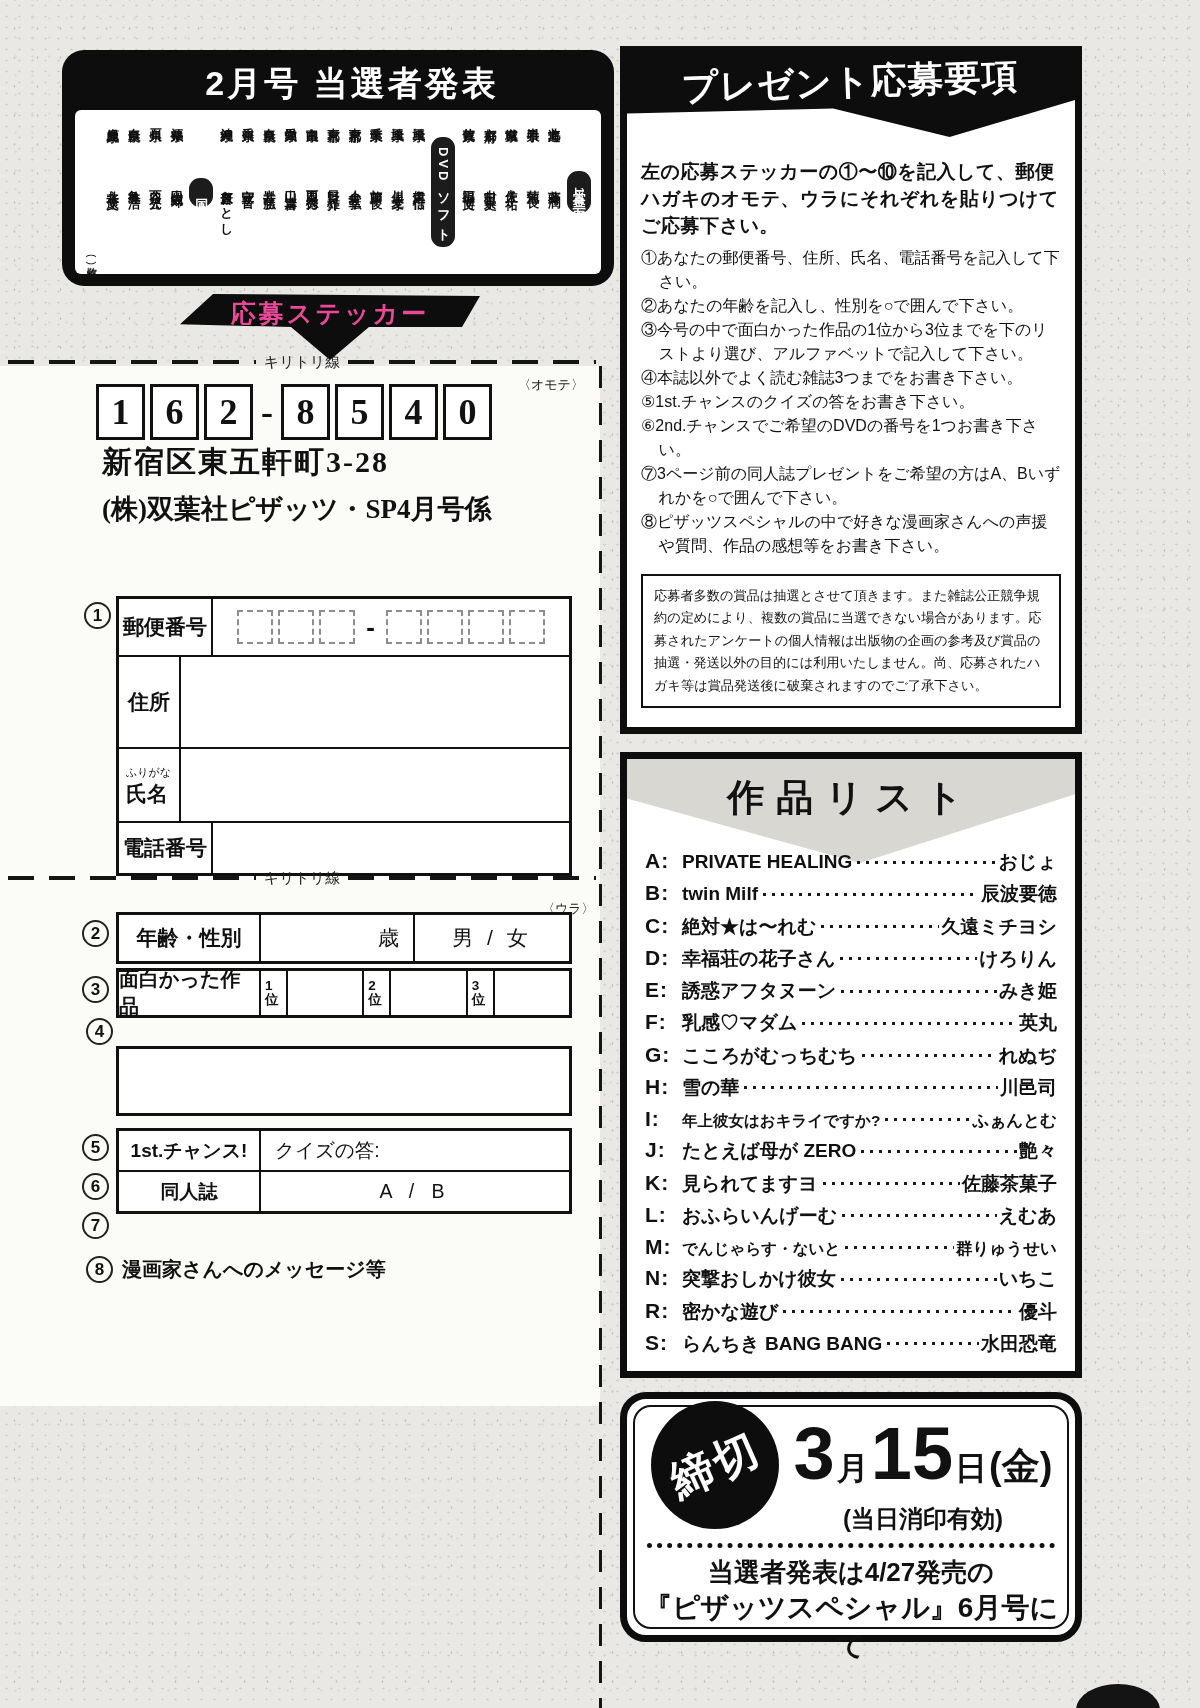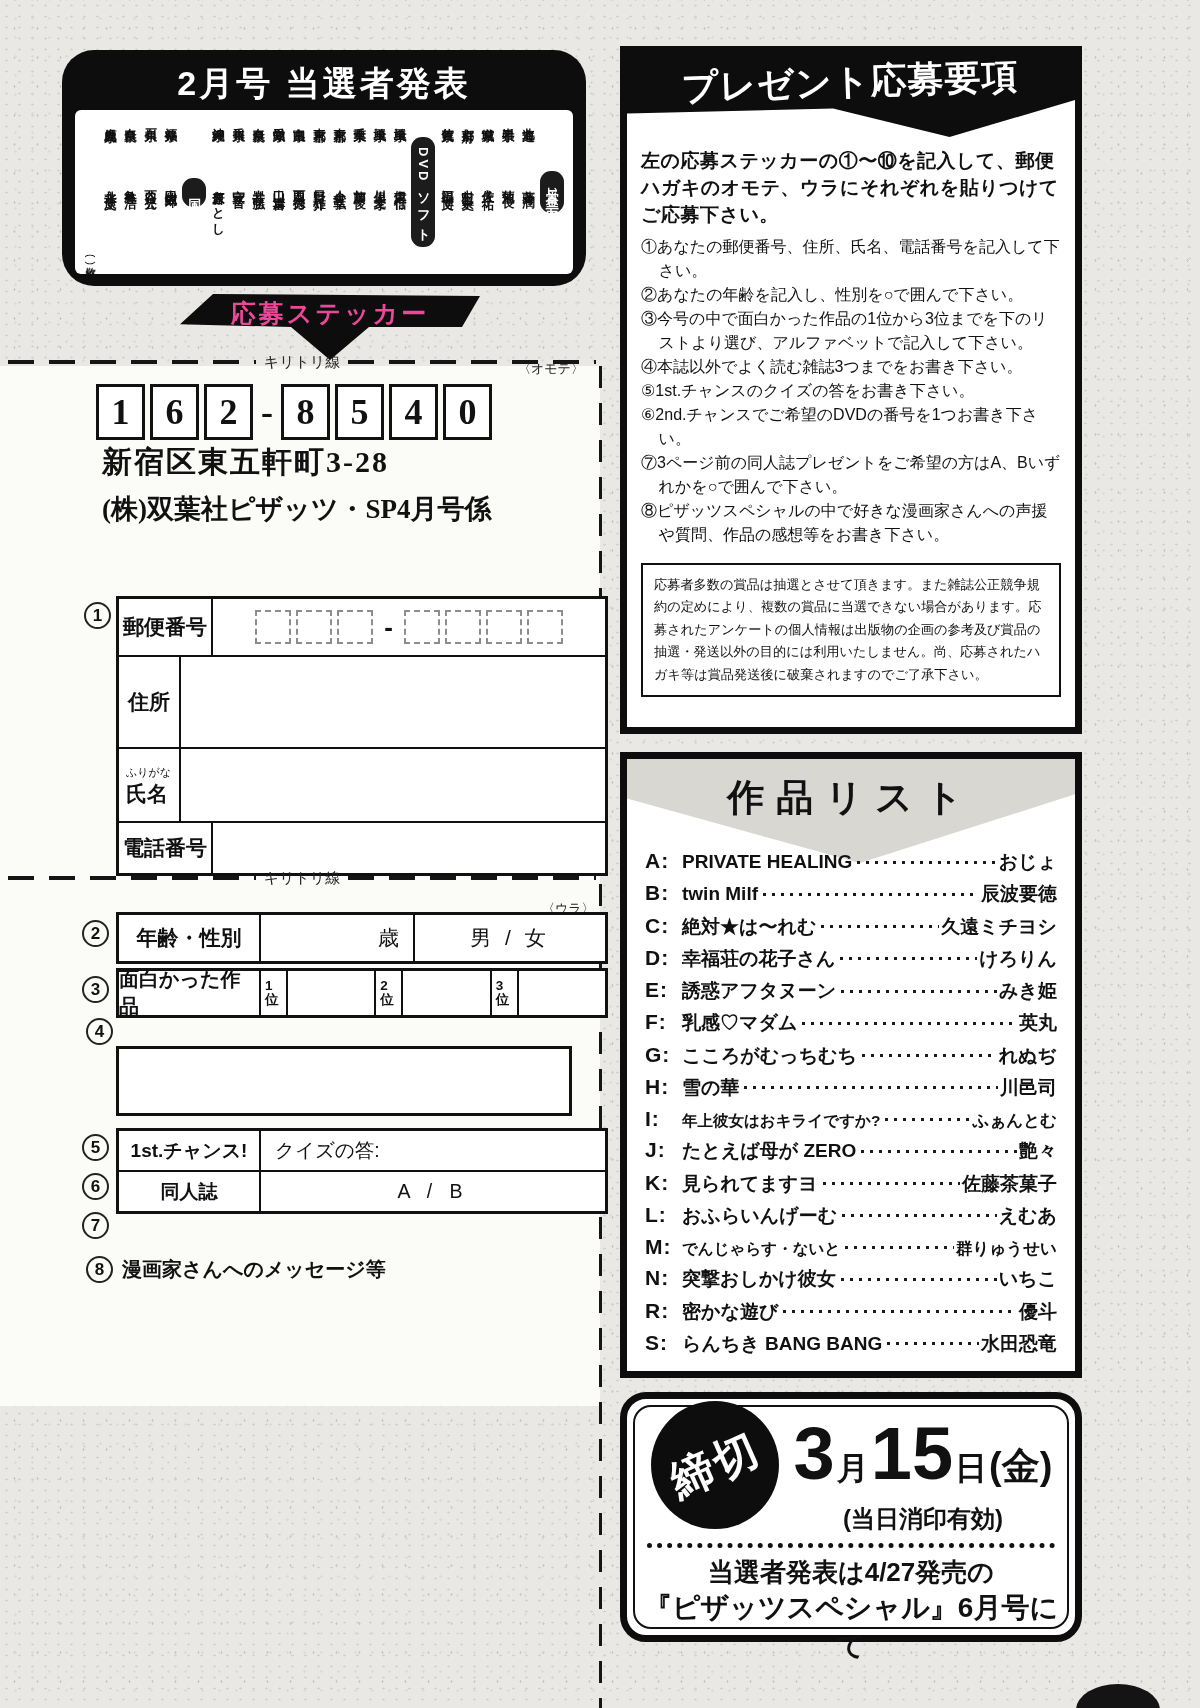--- a/index.html
+++ b/index.html
@@ -10,21 +10,21 @@
       radial-gradient(#d2d1cc 1px, transparent 1.4px),
       radial-gradient(#dcdbd6 1px, transparent 1.4px),
       radial-gradient(#c9c8c3 .8px, transparent 1.2px);
     background-size:13px 11px,17px 19px,23px 29px;
     background-position:0 0,7px 9px,3px 14px;}
   .white-card{position:absolute;left:0;top:366px;width:600px;height:1040px;background:#fbfbf8;}
   .vcut{position:absolute;left:599px;top:366px;bottom:0;width:3px;
     background:repeating-linear-gradient(180deg,#151515 0 22px,transparent 22px 37px);}
 
   
-  .winners-box{position:absolute;left:62px;top:50px;width:524px;height:236px;background:#0d0d0d;border-radius:32px;}
+  .winners-box{position:absolute;left:62px;top:50px;width:524px;height:236px;background:#0d0d0d;border-radius:22px;padding-left:28px;}
   .winners-title{margin:0;color:#fff;text-align:center;font-size:34px;font-weight:800;padding-top:11px;letter-spacing:3px;}
   .wpanel{position:absolute;left:13px;right:13px;top:60px;bottom:12px;background:#fff;border-radius:6px;}
   .wcols{display:flex;flex-direction:row-reverse;justify-content:space-evenly;height:100%;padding:8px 6px;box-sizing:border-box;}
   .wcol{display:flex;flex-direction:column;align-items:center;}
   .wpref,.wname,.whonor{writing-mode:vertical-rl;font-weight:700;letter-spacing:1px;}
   .wpref{font-size:12.5px;height:58px;}
   .wname{font-size:12.5px;margin-top:4px;}
   .badge-col{justify-content:center;}
   .wbadge{writing-mode:vertical-rl;background:#1c1c1c;color:#fff;border-radius:11px;
     padding:10px 3px;font-size:13px;font-weight:700;letter-spacing:3px;}
@@ -47,21 +47,21 @@
     font-family:"Liberation Serif","DejaVu Serif",serif;font-weight:700;font-size:36px;}
   .pdash{font-size:36px;font-weight:800;margin:0 3px;font-family:"Liberation Serif",serif;}
   .addr{position:absolute;left:102px;top:442px;font-family:"Liberation Serif","DejaVu Serif",serif;}
   .addr1{font-size:30px;font-weight:700;letter-spacing:2px;}
   .addr2{font-size:27px;font-weight:700;margin-top:8px;}
 
   
   .marker{position:absolute;width:27px;height:27px;border:2px solid #222;border-radius:50%;
     display:flex;align-items:center;justify-content:center;font-size:17px;font-weight:700;box-sizing:border-box;}
   .marker.inline{position:static;flex:0 0 27px;}
-  .ftable{position:absolute;left:116px;width:492px;border:3px solid #111;background:#fff;box-sizing:border-box;}
+  .ftable{position:absolute;left:116px;width:456px;border:3px solid #111;background:#fff;box-sizing:border-box;}
   .frow{display:flex;border-bottom:2.5px solid #111;}
   .frow:last-child{border-bottom:none;}
   .flabel{border-right:2.5px solid #111;display:flex;flex-direction:column;align-items:center;justify-content:center;
     font-size:21px;font-weight:600;box-sizing:border-box;flex-shrink:0;}
   .fvalue{flex:1;display:flex;align-items:center;}
   .furi{font-size:11px;font-weight:400;align-self:flex-start;padding:3px 0 0 7px;}
   .shimei{font-size:21px;font-weight:600;align-self:flex-start;padding-left:7px;}
   .dashed-group{display:flex;gap:5px;align-items:center;justify-content:center;width:100%;}
   .dash-box{width:36px;height:34px;border:2px dashed #8d8d8d;box-sizing:border-box;}
   .dsep{font-size:26px;font-weight:800;margin:0 6px;}
@@ -78,21 +78,21 @@
   .qvalue{padding-left:14px;font-size:19.5px;}
   .qvalue.center{padding-left:0;justify-content:center;letter-spacing:6px;}
   .bottom-note{position:absolute;left:106px;top:1712px;font-size:20px;font-weight:600;letter-spacing:1px;}
   .msg-area{position:absolute;left:116px;top:1285px;width:452px;height:110px;}
 
   
   .gbox{position:absolute;left:620px;top:46px;width:462px;height:688px;border:7px solid #0d0d0d;background:#fff;box-sizing:border-box;}
   .gbanner{height:84px;background:#0d0d0d;display:flex;justify-content:center;
     clip-path:polygon(0 0,100% 0,100% 56%,72% 100%,46% 66%,0 72%);}
   .gtitle{color:#fff;font-size:36px;font-weight:800;margin-top:5px;letter-spacing:1px;transform:rotate(-2deg);}
-  .glead{margin:11px 14px 6px;font-size:19px;font-weight:800;line-height:1.42;letter-spacing:.5px;}
+  .glead{margin:22px 14px 6px;font-size:19px;font-weight:800;line-height:1.42;letter-spacing:.5px;}
   .gitems{margin:4px 14px 16px;font-size:16px;line-height:1.5;}
   .gitem{padding-left:1.1em;text-indent:-1.1em;}
   .gnote{margin:12px 14px 0;border:2.5px solid #111;padding:9px 11px;font-size:13.2px;line-height:1.7;}
 
   
   .worksbox{position:absolute;left:620px;top:752px;width:462px;height:626px;border:7px solid #0d0d0d;background:#fff;box-sizing:border-box;}
   .wchev{position:absolute;top:0;left:0;right:0;height:104px;background:#d8d7d2;
     clip-path:polygon(0 0,100% 0,100% 34%,52% 100%,0 38%);}
   .workstitle{position:absolute;top:14px;left:0;right:0;margin:0;text-align:center;
     font-size:37px;font-weight:800;letter-spacing:12px;}
@@ -232,21 +232,21 @@
   <div class="sticker-banner">
     <span class="sticker-banner-text">応募ステッカー</span>
   </div>
 
   <div class="cutline" style="top:353px">
     <span class="dash-seg"></span>
     <span class="cutlabel">キリトリ線</span>
     <span class="dash-seg"></span>
   </div>
 
-  <span class="side-label" style="left:518px;top:360px">〈オモテ〉</span>
+  <span class="side-label" style="left:518px;top:376px">〈オモテ〉</span>
 
   <div class="postal-row">
       <div class="pdigit">1</div>
       <div class="pdigit">6</div>
       <div class="pdigit">2</div>
       <span class="pdash">-</span>
       <div class="pdigit">8</div>
       <div class="pdigit">5</div>
       <div class="pdigit">4</div>
       <div class="pdigit">0</div>

